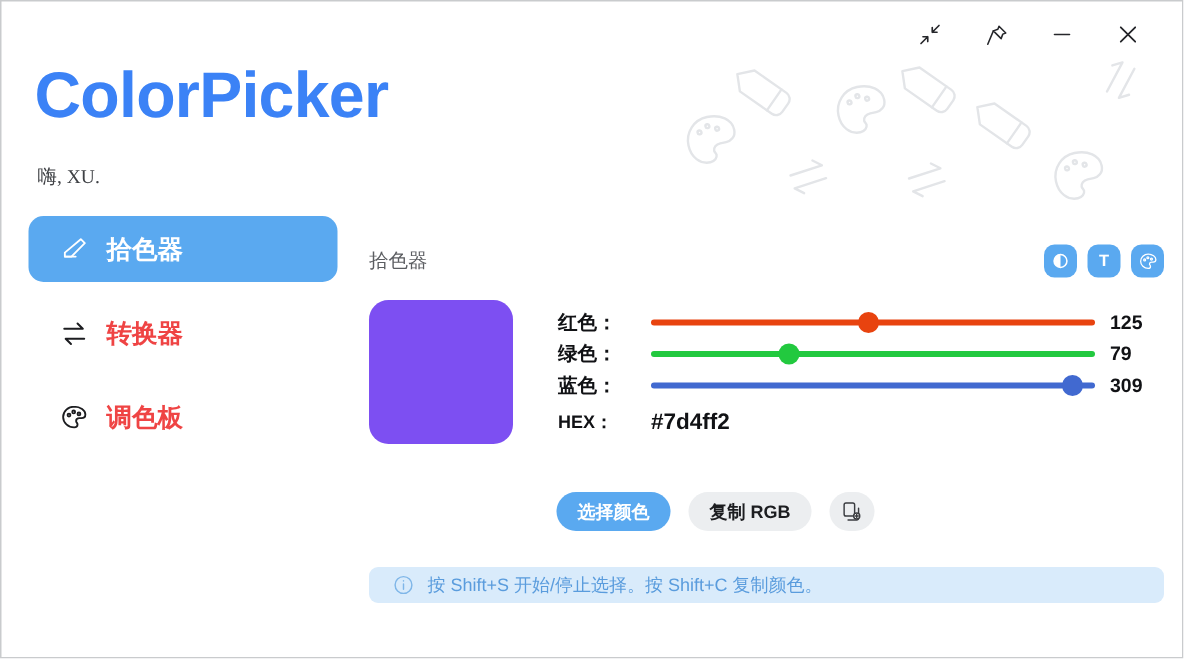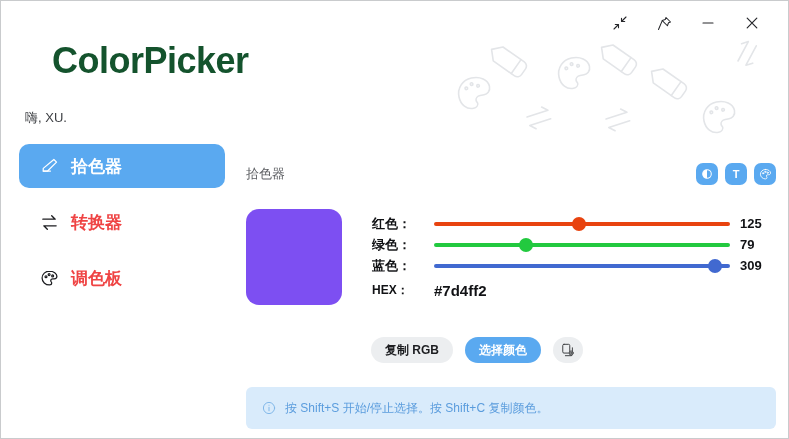--- a/index.html
+++ b/index.html
@@ -38,29 +38,28 @@
     width: 44px; height: 36px;
     display: flex; align-items: center; justify-content: center;
     cursor: pointer;
     color: #1d1d1f;
   }
   .winbtn svg { display: block; }
 
   
   #app-title {
     position: absolute; top: 42px; left: 22px;
-    font-size: 36px; font-weight: bold;
+    font-size: 43px; font-weight: bold;
     letter-spacing: -0.5px;
-    color: #14532d;
+    color: #3b82f6;
     line-height: 1;
-    margin-left: 29px;
   }
   #greeting {
     position: absolute; top: 108px; left: 24px;
-    font-size: 13px; color: #3f4145;
+    font-size: 13px; color: #3f4145; font-family: Liberation Serif, serif;
   }
 
   
   #sidebar {
     position: absolute; top: 143px; left: 18px;
     width: 206px;
   }
   .nav-item {
     display: flex; align-items: center;
     gap: 12px;
@@ -101,21 +100,21 @@
     color: #fff;
     display: flex; align-items: center; justify-content: center;
     cursor: pointer;
     font-size: 11px; font-weight: bold;
   }
   .qa-btn svg { display: block; }
 
   
   #picker-row {
     display: flex;
-    margin-top: 22px;
+    margin-top: 13px;
     align-items: flex-start;
   }
   #swatch {
     width: 96px; height: 96px;
     border-radius: 13px;
     flex: 0 0 96px;
   }
   #channels {
     margin-left: 30px;
     flex: 1;
@@ -184,21 +183,21 @@
     white-space: nowrap;
   }
   .btn.primary { background: #5aa9f0; color: #ffffff; }
   .btn.icon-only { padding: 0; width: 30px; }
   .btn.icon-only svg { display: block; }
 
   
   #hint {
     display: flex; align-items: center; gap: 9px;
     margin-top: 24px;
-    height: 42px;
+    height: 24px;
     background: #d9ebfb;
     border-radius: 6px;
     padding: 0 16px;
     color: #5a9cdd;
     font-size: 12px;
   }
   #hint svg { display: block; flex: 0 0 auto; }
 </style>
 </head>
 <body>
@@ -377,22 +376,22 @@
 
         <div id="hex-row">
           <div id="hex-label">HEX：</div>
           <div id="hex-value">#7d4ff2</div>
         </div>
 
       </div>
     </div>
 
     <div id="btn-row">
+      <div class="btn primary" style="background: rgb(90, 169, 240);">选择颜色</div>
       <div class="btn">复制 RGB</div>
-      <div class="btn primary" style="background: rgb(90, 169, 240);">选择颜色</div>
       <div class="btn icon-only">
         <svg width="14" height="14" viewBox="0 0 16 16" fill="none" stroke="#3a3c40" stroke-width="1.1" stroke-linecap="round" stroke-linejoin="round">
           <rect x="2" y="1.5" width="8" height="10" rx="1.4"></rect>
           <path d="M5 14.5h6.6A1.4 1.4 0 0 0 13 13.1V5.5"></path>
           <circle cx="11.6" cy="11.4" r="2.3" fill="#ffffff"></circle>
           <path d="M11.6 10.2v2.4M10.4 11.4h2.4"></path>
         </svg>
       </div>
     </div>
 

